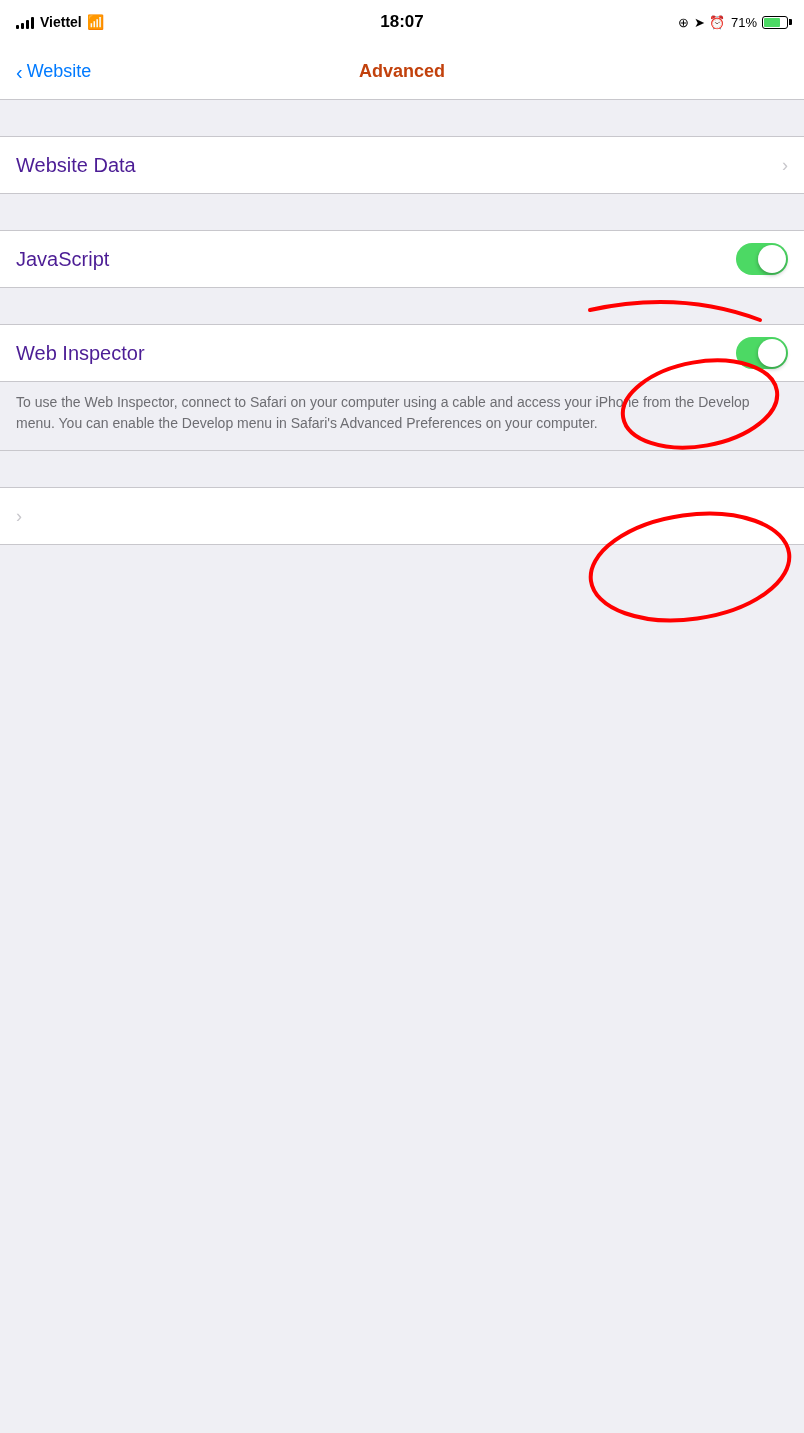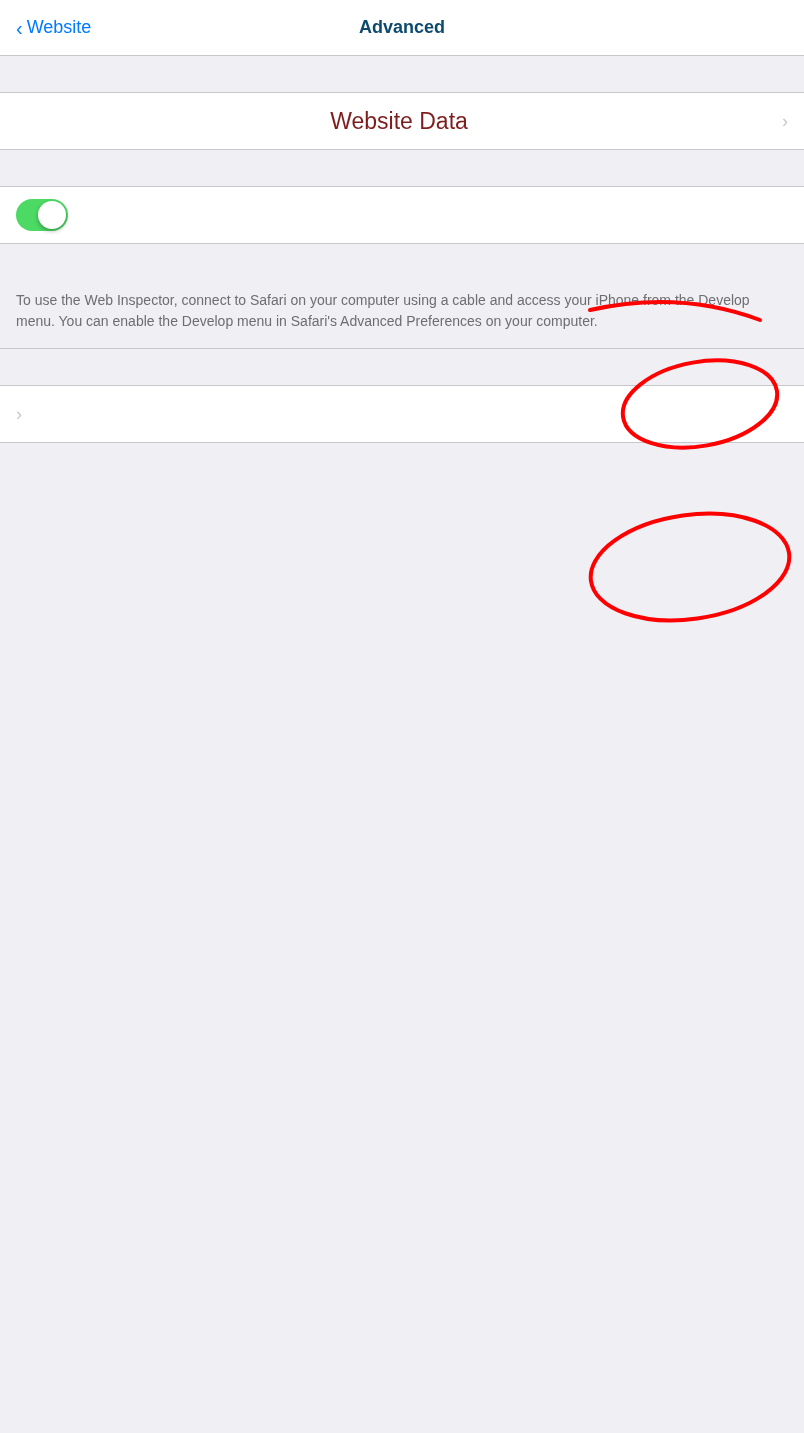--- a/index.html
+++ b/index.html
@@ -106,21 +106,21 @@
       height: 56px;
       display: flex;
       align-items: center;
       justify-content: center;
       border-bottom: 1px solid #c8c7cc;
       position: relative;
     }
     .nav-title {
       font-size: 18px;
       font-weight: 600;
-      color: #0c4a6e;
+      color: #c2410c;
     }
     .nav-back {
       position: absolute;
       left: 16px;
       display: flex;
       align-items: center;
       color: #007aff;
       font-size: 18px;
       cursor: pointer;
       gap: 4px;
@@ -146,24 +146,23 @@
     .settings-row {
       display: flex;
       align-items: center;
       padding: 0 16px;
       min-height: 56px;
       background: #ffffff;
       position: relative;
     }
 
     .row-label {
-      font-size: 23px;
-      color: #7f1d1d;
+      font-size: 20px;
+      color: #4c1d95;
       flex: 1;
-      text-align: center;
     }
 
     .row-chevron {
       color: #c8c7cc;
       font-size: 18px;
     }
 
     
     .toggle-switch {
       width: 52px;
@@ -213,20 +212,44 @@
       background: #efeff4;
       flex: 1;
       min-height: 460px;
     }
   </style>
 </head>
 <body>
 
 <div class="settings-page" style="position:relative;">
 
+  <div class="status-bar">
+    <div class="status-left">
+      <div class="signal-bars">
+        <span></span>
+          <span></span>
+          <span></span>
+          <span></span>
+      </div>
+      <span>Viettel</span>
+      <span class="wifi-icon">📶</span>
+    </div>
+    <div class="status-center">18:07</div>
+    <div class="status-right">
+      <span style="font-size:13px;">⊕</span>
+      <span style="font-size:13px;">➤</span>
+      <span style="font-size:13px;">⏰</span>
+      <span>71%</span>
+      <div class="battery-container">
+        <div class="battery-icon">
+          <div class="battery-fill"></div>
+        </div>
+      </div>
+    </div>
+  </div>
 
   <div class="nav-bar">
     <div class="nav-back">
       <span class="chevron-left">‹</span>
       <span>Website</span>
     </div>
     <div class="nav-title">Advanced</div>
   </div>
 
   <div class="section-gap"></div>
@@ -235,28 +258,37 @@
     <div class="settings-row">
       <span class="row-label">Website Data</span>
       <span class="row-chevron">›</span>
     </div>
   </div>
 
   <div class="section-gap"></div>
 
   <div class="settings-section">
     <div class="settings-row">
+      <span class="row-label">JavaScript</span>
       <div class="toggle-switch">
         <div class="toggle-knob"></div>
       </div>
     </div>
   </div>
 
   <div class="section-gap"></div>
 
+  <div class="settings-section">
+    <div class="settings-row">
+      <span class="row-label">Web Inspector</span>
+      <div class="toggle-switch">
+        <div class="toggle-knob"></div>
+      </div>
+    </div>
+  </div>
   <div class="description-text">To use the Web Inspector, connect to Safari on your computer using a cable and access your iPhone from the Develop menu. You can enable the Develop menu in Safari's Advanced Preferences on your computer.</div>
 
   <div class="section-gap"></div>
 
   <div class="settings-section">
     <div class="settings-row">
       <span class="row-chevron">›</span>
     </div>
   </div>
 

